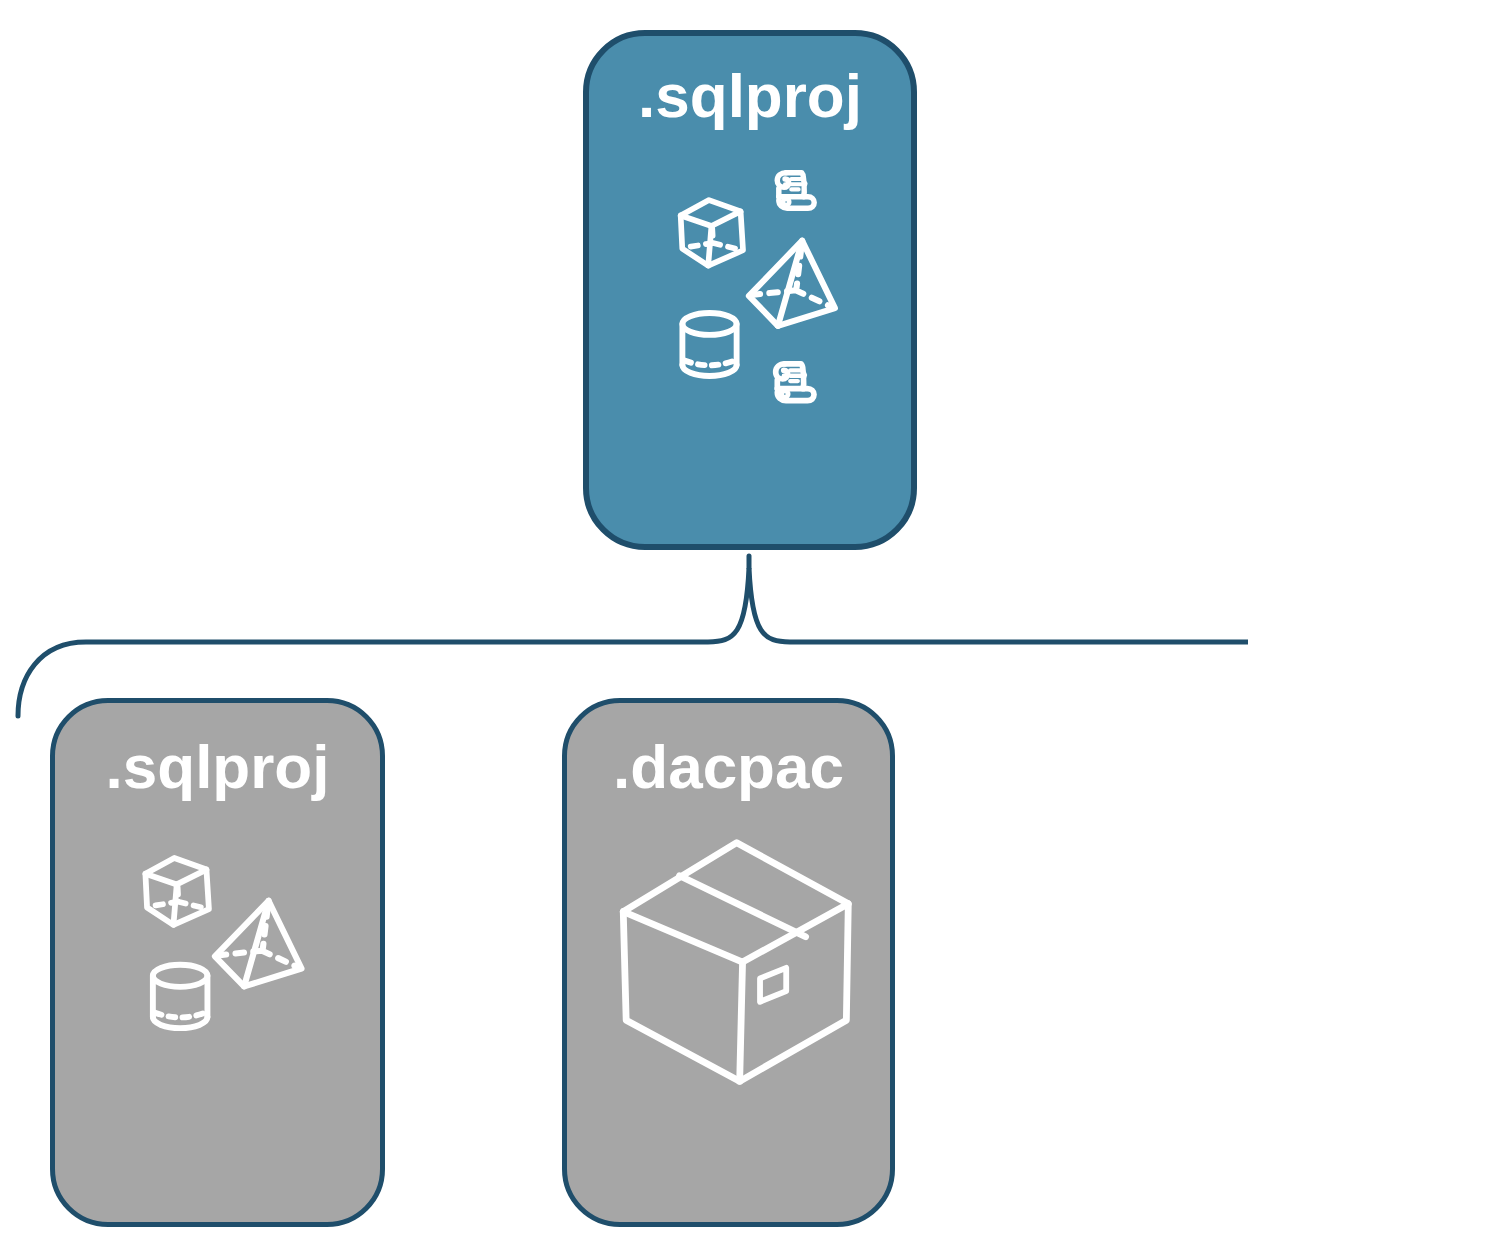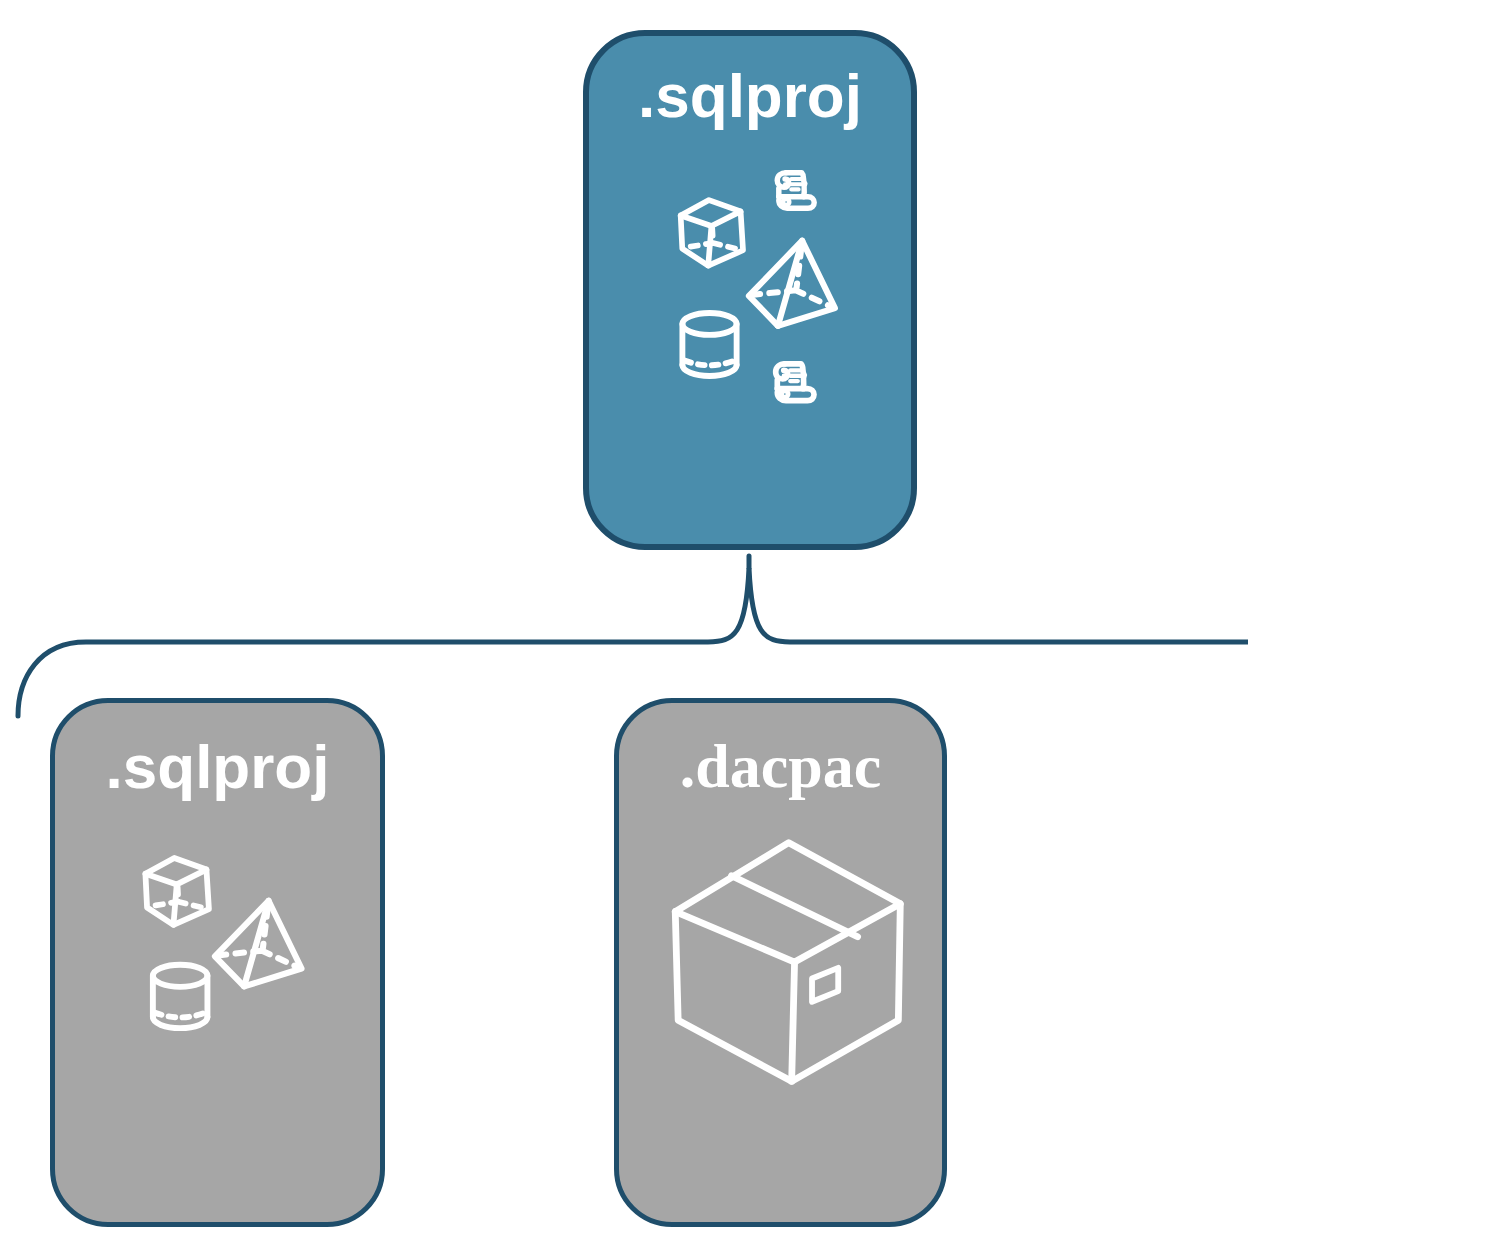--- a/index.html
+++ b/index.html
@@ -18,21 +18,21 @@
   .node{position:absolute;box-sizing:border-box;}
   .node-root{
     left:583px;top:30px;width:334px;height:520px;
     background:var(--teal);border:6px solid var(--dark);border-radius:62px;
   }
   .node-child{
     top:698px;height:529px;
     background:var(--gray);border:5px solid var(--dark);border-radius:58px;
   }
   #child-sqlproj{left:50px;width:335px;}
-  #child-dacpac{left:614px;width:333px;font-family:Liberation Serif, serif;}
+  #child-dacpac{left:562px;width:333px;}
   #child-nupkg{left:1115px;width:333px;}
   .node-title{
     position:absolute;left:0;right:0;text-align:center;
     color:var(--icon);font-weight:700;font-size:62px;line-height:1.15;
     letter-spacing:0;
   }
   .node-root .node-title{top:24px;}
   .node-child .node-title{top:28px;}
   .icon-layer{position:absolute;left:0;top:0;width:100%;height:100%;}
   .brace{position:absolute;left:0;top:0;pointer-events:none;}

